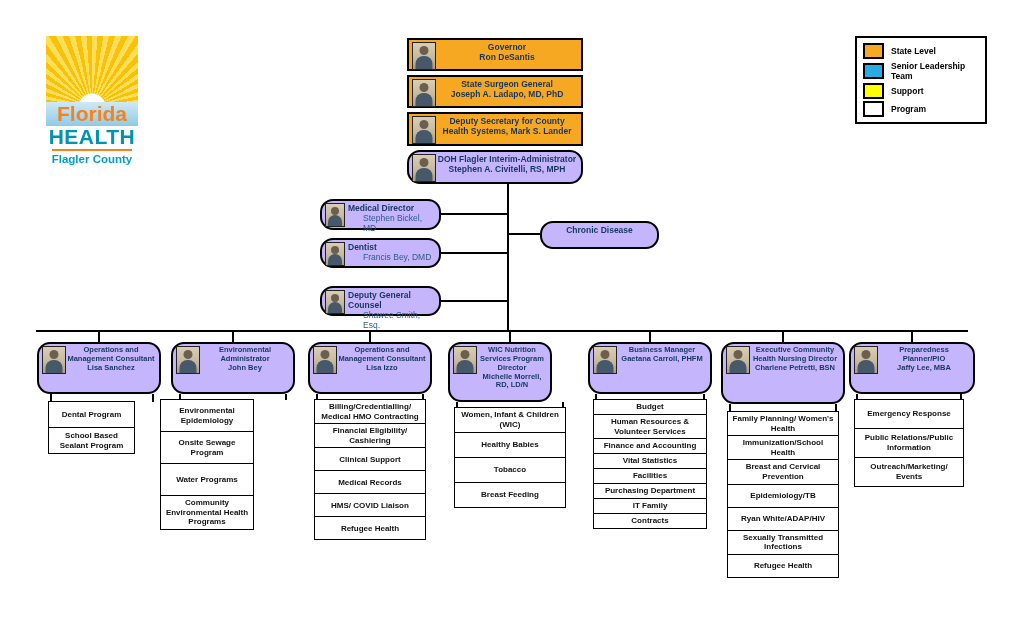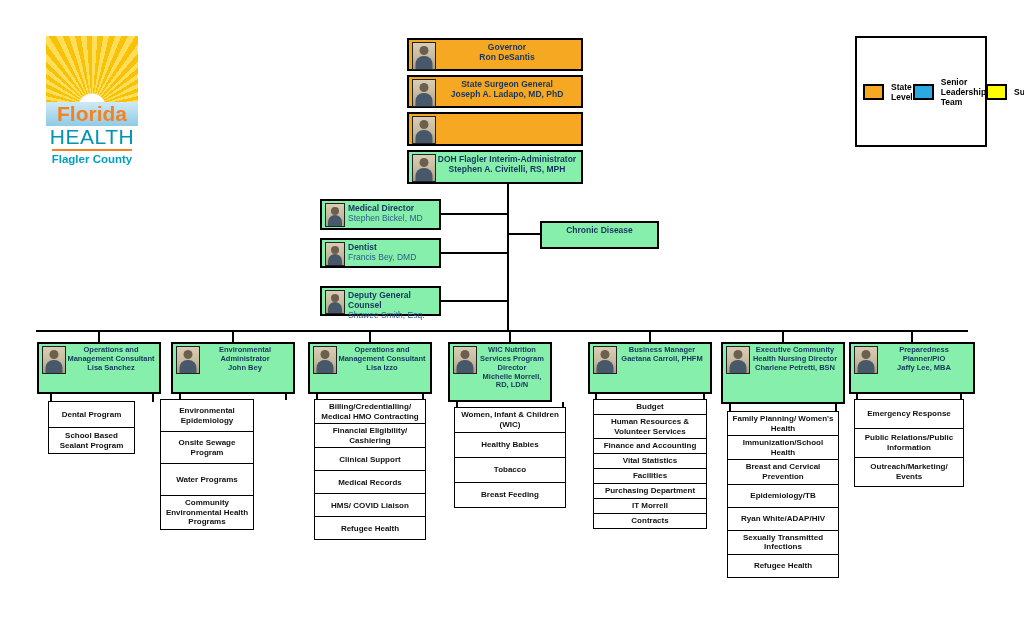--- a/index.html
+++ b/index.html
@@ -3,26 +3,26 @@
 <meta charset="utf-8">
 <style>
   html,body{margin:0;padding:0;background:#fff;}
   #stage{position:relative;width:1024px;height:622px;background:#ffffff;
          font-family:"Liberation Sans",sans-serif;overflow:hidden;}
 
   
   .box{position:absolute;border:2px solid #000;box-sizing:border-box;
        display:flex;padding:2px 3px;}
   .state{background:#F7A823;}
-  .slt{background:#86efac;}
+  .slt{background:#c4b5fd;border-radius:13px;}
   .btext{flex:1;text-align:center;color:#17365D;line-height:1.18;}
   .btitle{font-weight:bold;}
   .bname{font-weight:bold;}
   .side .btext{text-align:left;padding-left:3px;}
-  .side .bname{font-weight:normal;color:#2E5B8A;}
+  .side .bname{font-weight:normal;color:#2E5B8A;margin-left:15px;}
   .top-box .btext{font-size:8.5px;}
   .side .btext{font-size:8.5px;}
   .lead .btext{font-size:7.5px;}
   .center-only{justify-content:center;}
 
   
   .photo{width:22px;height:26px;flex:none;border:1px solid #222;
          background:linear-gradient(180deg,#d9ceb6 0%,#c4b89c 60%,#a99d83 100%);
          position:relative;overflow:hidden;}
   .photo::before{content:"";position:absolute;left:50%;top:3px;transform:translateX(-50%);
@@ -48,39 +48,39 @@
   .c7 .pbox{min-height:30px;}
 
   
   .hline,.vline{position:absolute;background:#000;}
   .hline{height:2px;}
   .vline{width:2px;}
   .stub2{position:absolute;box-sizing:border-box;border-left:2px solid #000;
          border-right:2px solid #000;}
 
   
-  #legend{position:absolute;left:855px;top:36px;width:132px;height:111px;
+  #legend{position:absolute;left:855px;top:36px;width:132px;height:88px;
           border:2px solid #000;background:#fff;box-sizing:border-box;
-          display:flex;flex-direction:row;justify-content:space-around;padding:4px 6px;}
+          display:flex;flex-direction:column;justify-content:space-around;padding:4px 6px;}
   .lrow{display:flex;align-items:center;gap:7px;}
   .swatch{width:21px;height:16px;border:2px solid #000;box-sizing:border-box;flex:none;}
   .sw0{background:#F7A823;}.sw1{background:#29ABE2;}.sw2{background:#FFFF00;}.sw3{background:#fff;}
   .llabel{font-size:8.5px;font-weight:bold;color:#000;}
 
   
   #logo{position:absolute;left:44px;top:36px;width:96px;height:132px;text-align:center;}
   #sun{position:absolute;left:2px;top:0;width:92px;height:74px;
        background:
          radial-gradient(circle at 50% 96%, #ffffff 0 13px, rgba(255,255,255,0) 14px),
          repeating-conic-gradient(from -90deg at 50% 96%, #FFDE5A 0deg 4.5deg, #F9C20A 4.5deg 9deg);
        }
   #logo-florida{position:absolute;left:2px;top:66px;width:92px;font-size:21px;font-weight:bold;
        color:#F58220;letter-spacing:0px;
        background:linear-gradient(180deg,#cfe9f5 0%,#8ecbe6 100%);line-height:24px;}
-  #logo-health{position:absolute;left:2px;top:90px;width:92px;font-size:21px;font-weight:normal;
+  #logo-health{position:absolute;left:2px;top:90px;width:92px;font-size:21px;font-weight:bold;
        color:#0093B2;line-height:22px;letter-spacing:0.5px;}
   #logo-rule{position:absolute;left:8px;top:113px;width:80px;height:2px;background:#F58220;}
   #logo-county{position:absolute;left:0px;top:117px;width:96px;font-size:11.5px;font-weight:bold;color:#00A0C6;}
 </style>
 </head>
 <body>
 
 <div id="stage">
 
   <div id="logo">
@@ -121,20 +121,23 @@
   <div class="box state top-box" style="left:407px;top:75px;width:176px;height:33px">
     <div class="photo"></div>
     <div class="btext">
       <div class="btitle">State Surgeon General</div>
       <div class="bname">Joseph A. Ladapo, MD, PhD</div>
     </div>
   </div>
 
   <div class="box state top-box" style="left:407px;top:112px;width:176px;height:34px">
     <div class="photo"></div>
+    <div class="btext">
+      <div class="btitle">Deputy Secretary for County Health Systems, Mark S. Lander</div>
+    </div>
   </div>
 
   <div class="box slt top-box" style="left:407px;top:150px;width:176px;height:34px">
     <div class="photo"></div>
     <div class="btext">
       <div class="btitle">DOH Flagler Interim-Administrator</div>
       <div class="bname">Stephen A. Civitelli, RS, MPH</div>
     </div>
   </div>
 
@@ -279,21 +282,21 @@
     </div>
 
   <div class="pstack c5" style="left:593px;top:399px;width:114px">
 
   <div class="pbox">Budget</div>
       <div class="pbox">Human Resources &amp; Volunteer Services</div>
       <div class="pbox">Finance and Accounting</div>
       <div class="pbox">Vital Statistics</div>
       <div class="pbox">Facilities</div>
       <div class="pbox">Purchasing Department</div>
-      <div class="pbox">IT Morrell</div>
+      <div class="pbox">IT Family</div>
       <div class="pbox">Contracts</div>
     </div>
 
   <div class="pstack c6" style="left:727px;top:411px;width:112px">
 
   <div class="pbox">Family Planning/ Women's Health</div>
       <div class="pbox">Immunization/School Health</div>
       <div class="pbox">Breast and Cervical Prevention</div>
       <div class="pbox">Epidemiology/TB</div>
       <div class="pbox">Ryan White/ADAP/HIV</div>

